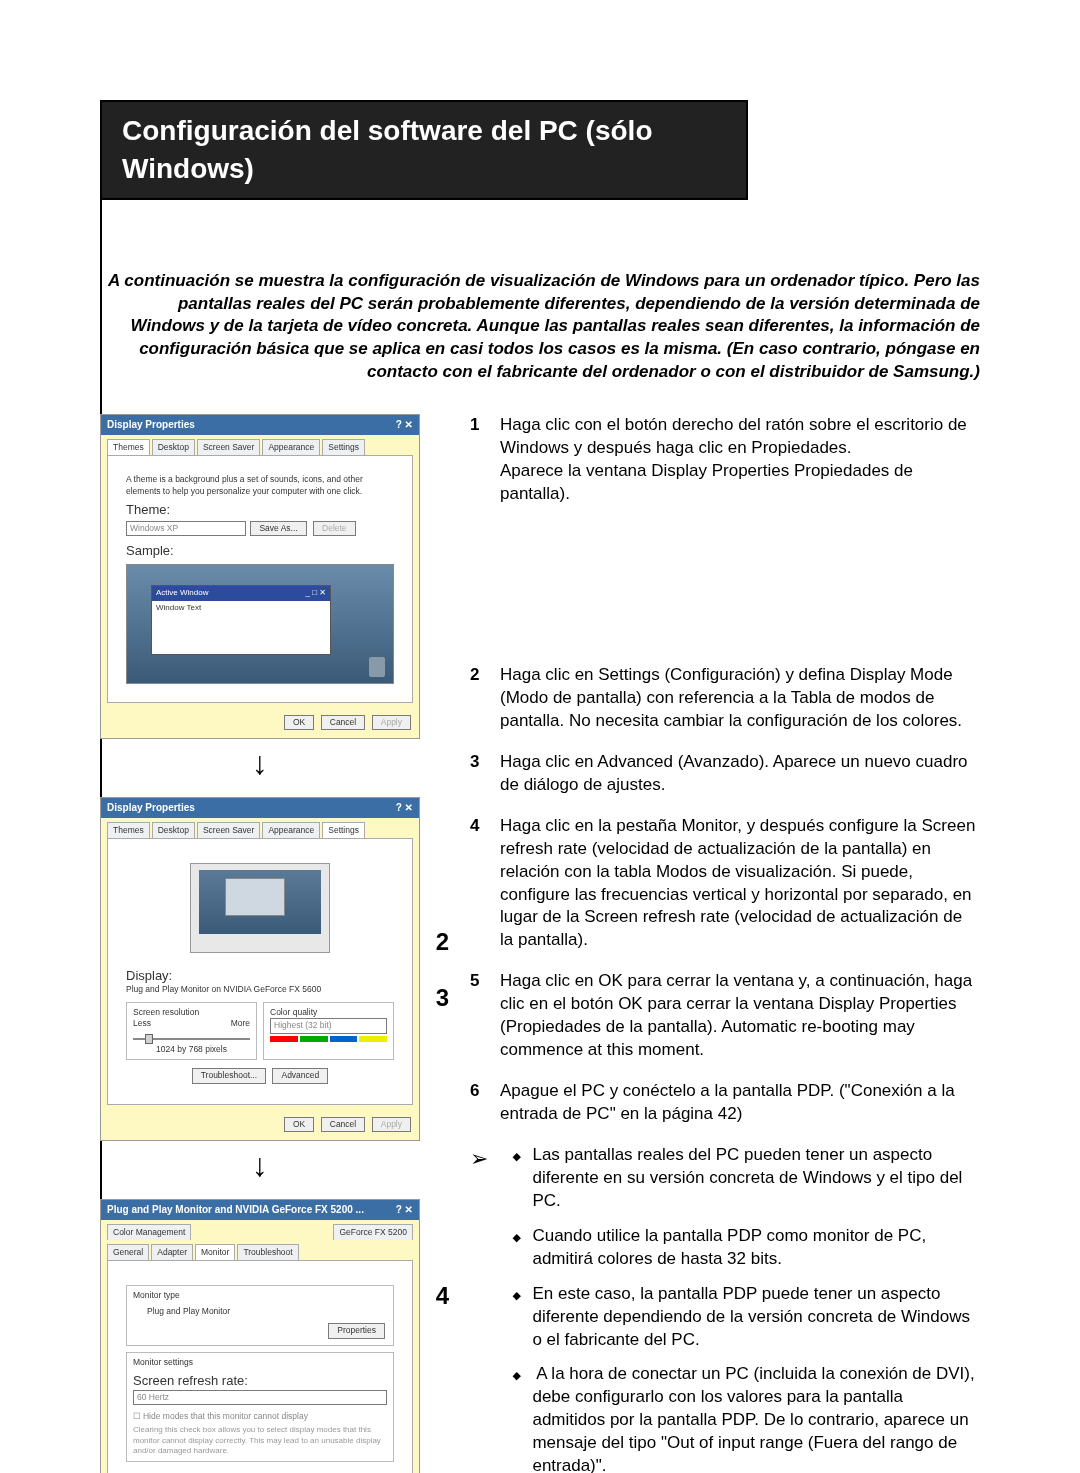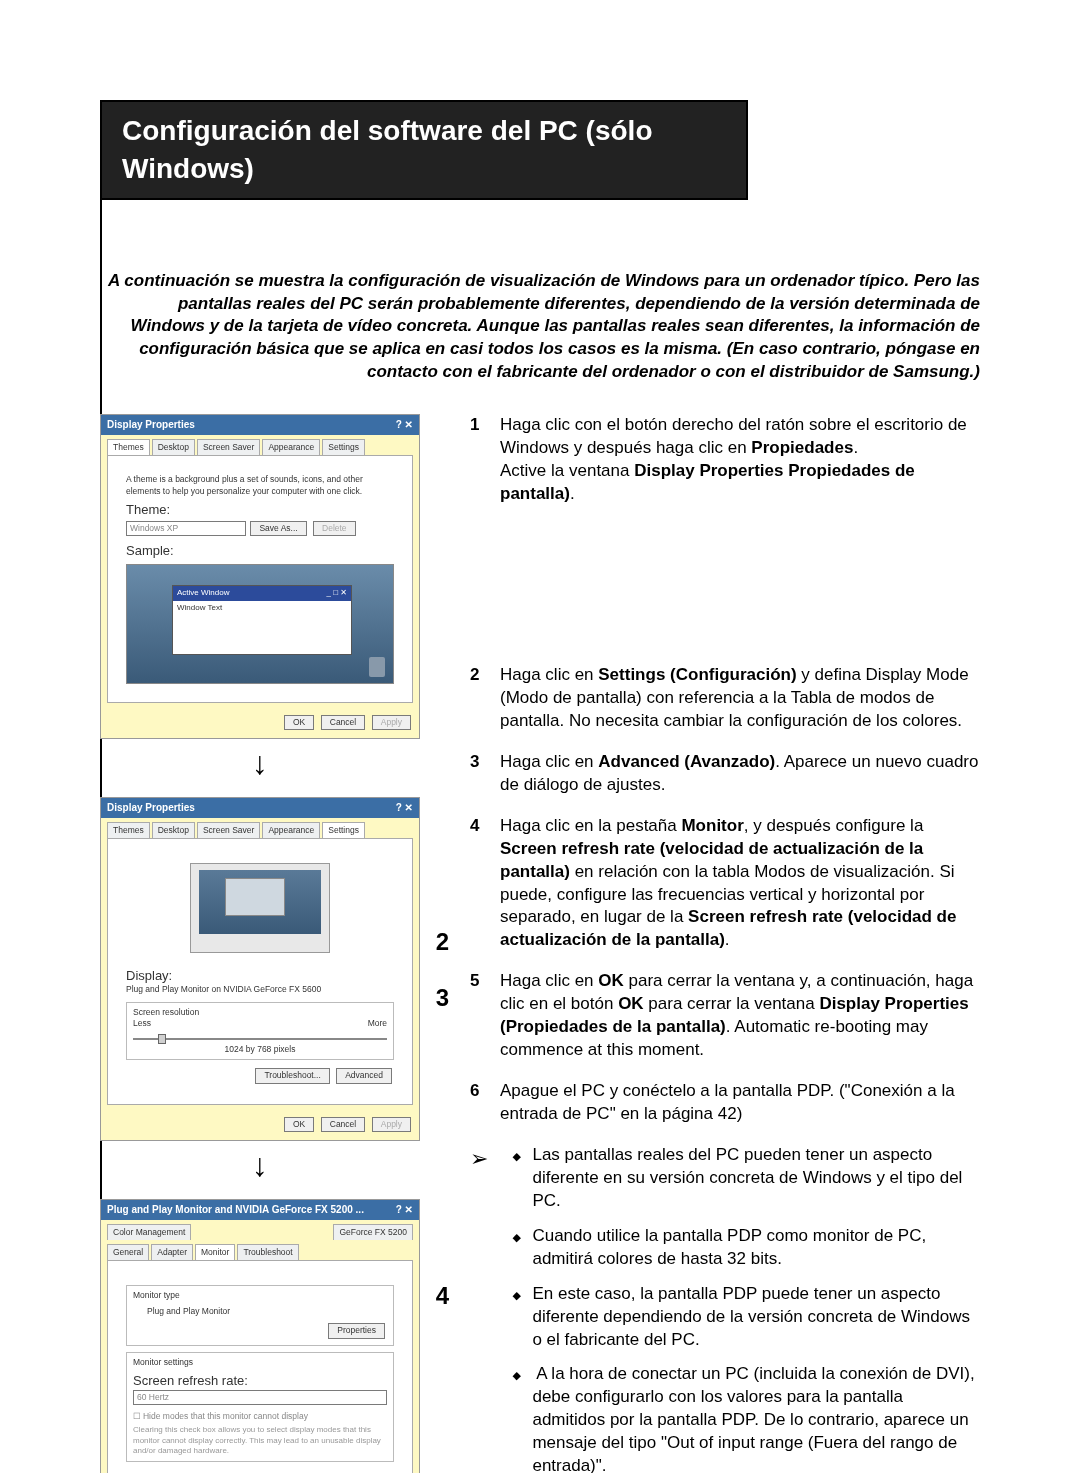--- a/index.html
+++ b/index.html
@@ -120,21 +120,21 @@
   }
   .preview {
     background: linear-gradient(#6a8caa, #3a5a78);
     height: 120px;
     position: relative;
     margin-top: 4px;
     border: 1px solid #888;
   }
   .activewin {
     position: absolute;
-    left: 45px; top: 20px;
+    left: 24px; top: 20px;
     width: 180px; height: 70px;
     background: #fff;
     border: 1px solid #555;
   }
   .activewin-title {
     background: #2c4b9b;
     color: #fff;
     font-size: 8px;
     padding: 2px 4px;
     display: flex;
@@ -209,21 +209,21 @@
   .step {
     display: flex;
     gap: 14px;
     margin-bottom: 18px;
   }
   .stepnum {
     font-weight: bold;
     flex-shrink: 0;
     width: 16px;
   }
-  .steptext b { font-weight: bold; }
+  .steptext b { font-weight: normal; }
   .hand {
     font-size: 22px;
     margin-right: 8px;
     display: inline-block;
     vertical-align: top;
   }
   .bullets {
     list-style: none;
     padding-left: 30px;
   }
@@ -327,22 +327,32 @@
               <div>Screen resolution</div>
               <div style="display:flex;justify-content:space-between">
                 <span>Less</span>
                 <span>More</span>
               </div>
               <div class="slider">
                   <div class="slider-thumb"></div>
                 </div>
               <div style="text-align:center">1024 by 768 pixels</div>
             </div>
-          </div>
-          <div style="text-align:right;margin-top:6px">
+            <div class="fieldset" style="flex:1">
+              <div>Color quality</div>
+              <span class="dropdown" style="width:100%">Highest (32 bit)</span>
+              <div class="colorbars">
+                <div class="cbar" style="background:#f00"></div>
+                <div class="cbar" style="background:#0a0"></div>
+                <div class="cbar" style="background:#06c"></div>
+                <div class="cbar" style="background:#ee0"></div>
+              </div>
+            </div>
+          </div>
+          <div style="text-align:center;margin-top:6px">
             <span class="btn">Troubleshoot...</span>
             <span class="btn">Advanced</span>
           </div>
         </div>
         <div class="btnrow">
           <span class="btn">OK</span>
           <span class="btn">Cancel</span>
           <span class="btn dis">Apply</span>
         </div>
         <span class="callnum" style="right:-30px;top:128px">2</span>
@@ -396,21 +406,21 @@
       </div>
 
     </div>
 
     <div class="right">
 
       <div class="step">
         <div class="stepnum">1</div>
         <div class="steptext">
           <span>Haga clic con el botón derecho del ratón sobre el escritorio de Windows y después haga clic en </span><b>Propiedades</b><span>.</span><br>
-          <span>Active la ventana </span><b>Display Properties Propiedades de pantalla)</b><span>.</span>
+          <span>Aparece la ventana </span><b>Display Properties Propiedades de pantalla)</b><span>.</span>
         </div>
       </div>
 
       <div style="height:140px"></div>
 
       <div class="step">
         <div class="stepnum">2</div>
         <div class="steptext">
           <span>Haga clic en </span><b>Settings (Configuración)</b><span> y defina Display Mode (Modo de pantalla) con referencia a la Tabla de modos de pantalla. No necesita cambiar la configuración de los colores.</span>
         </div>

